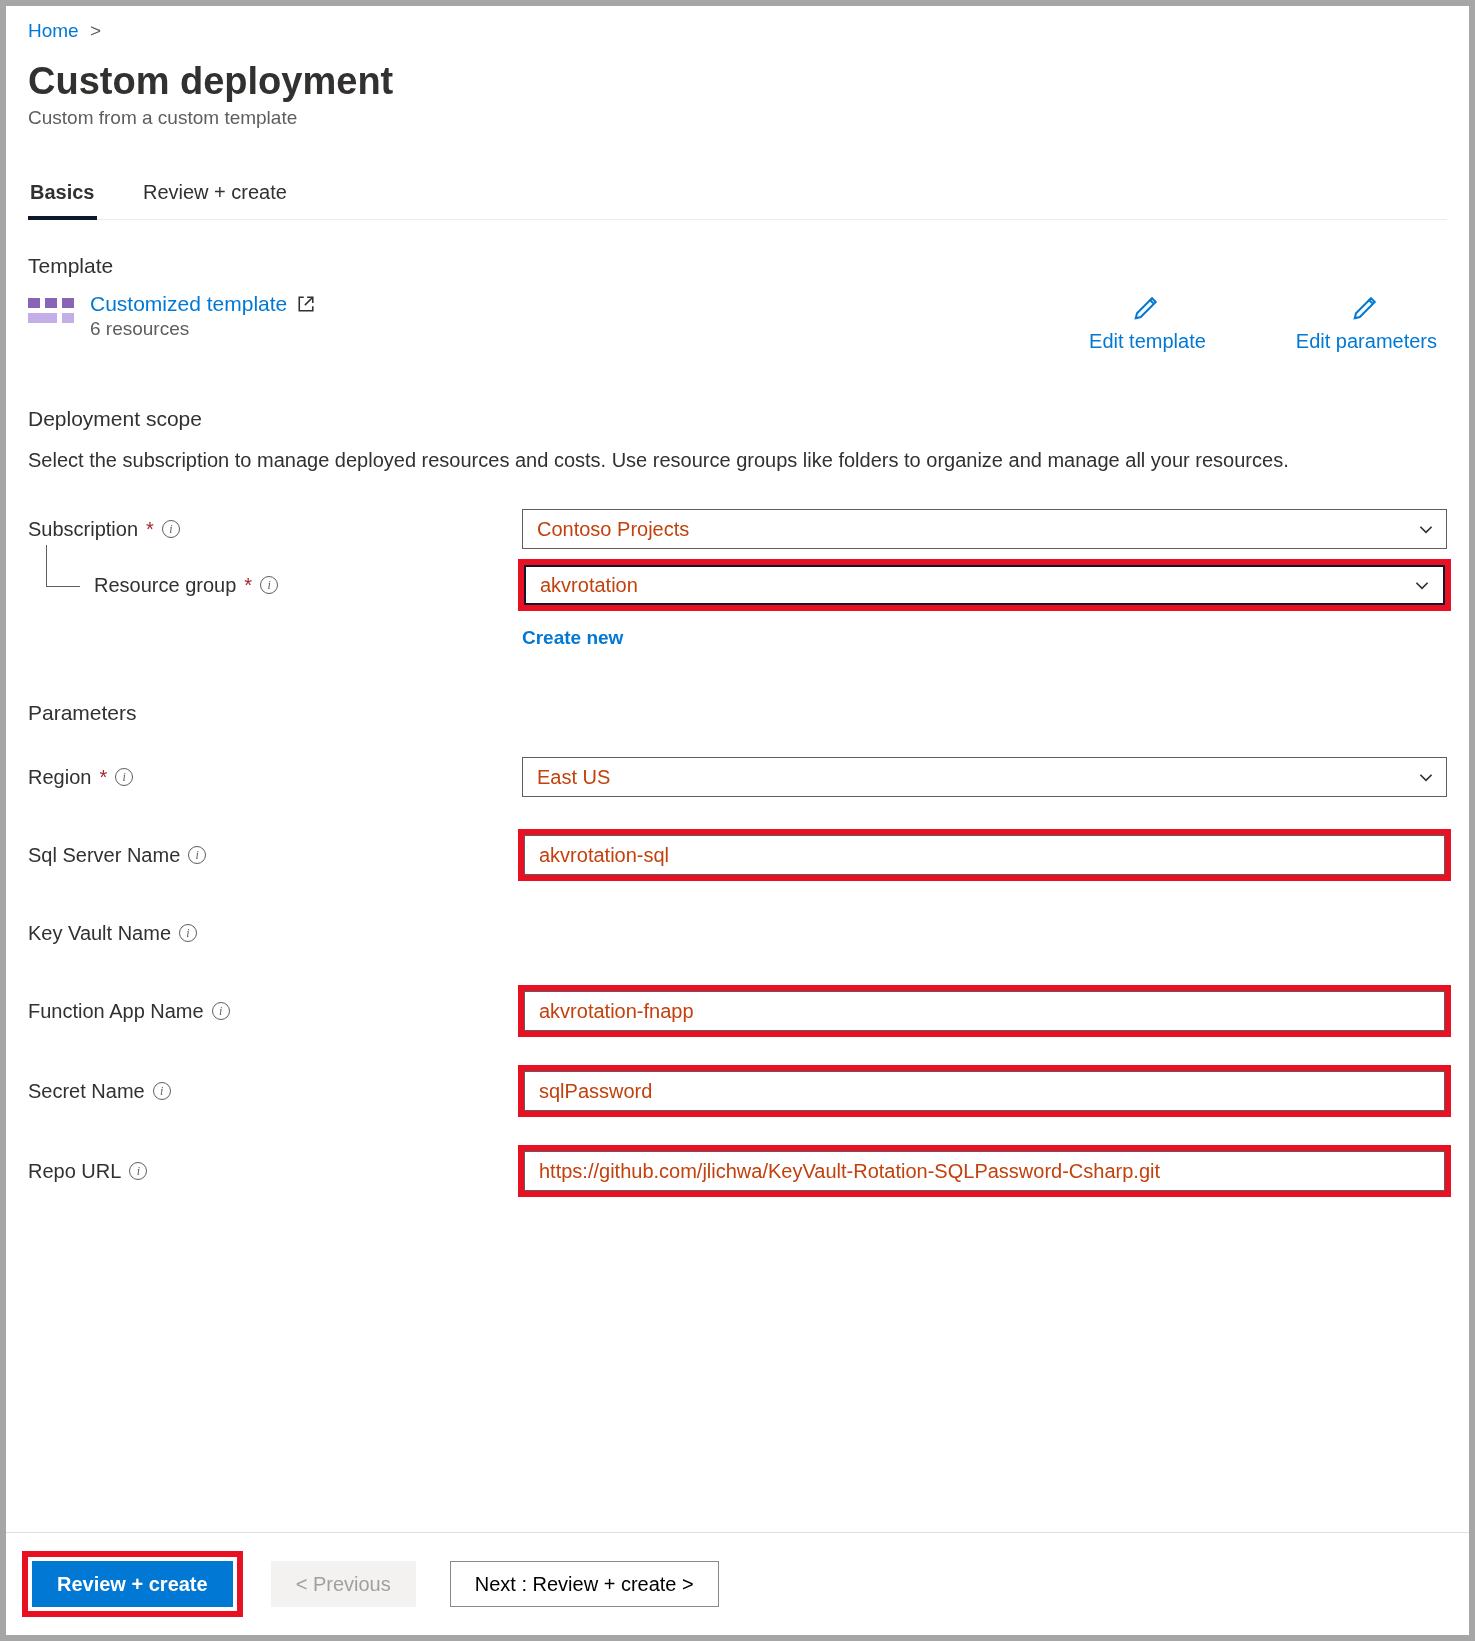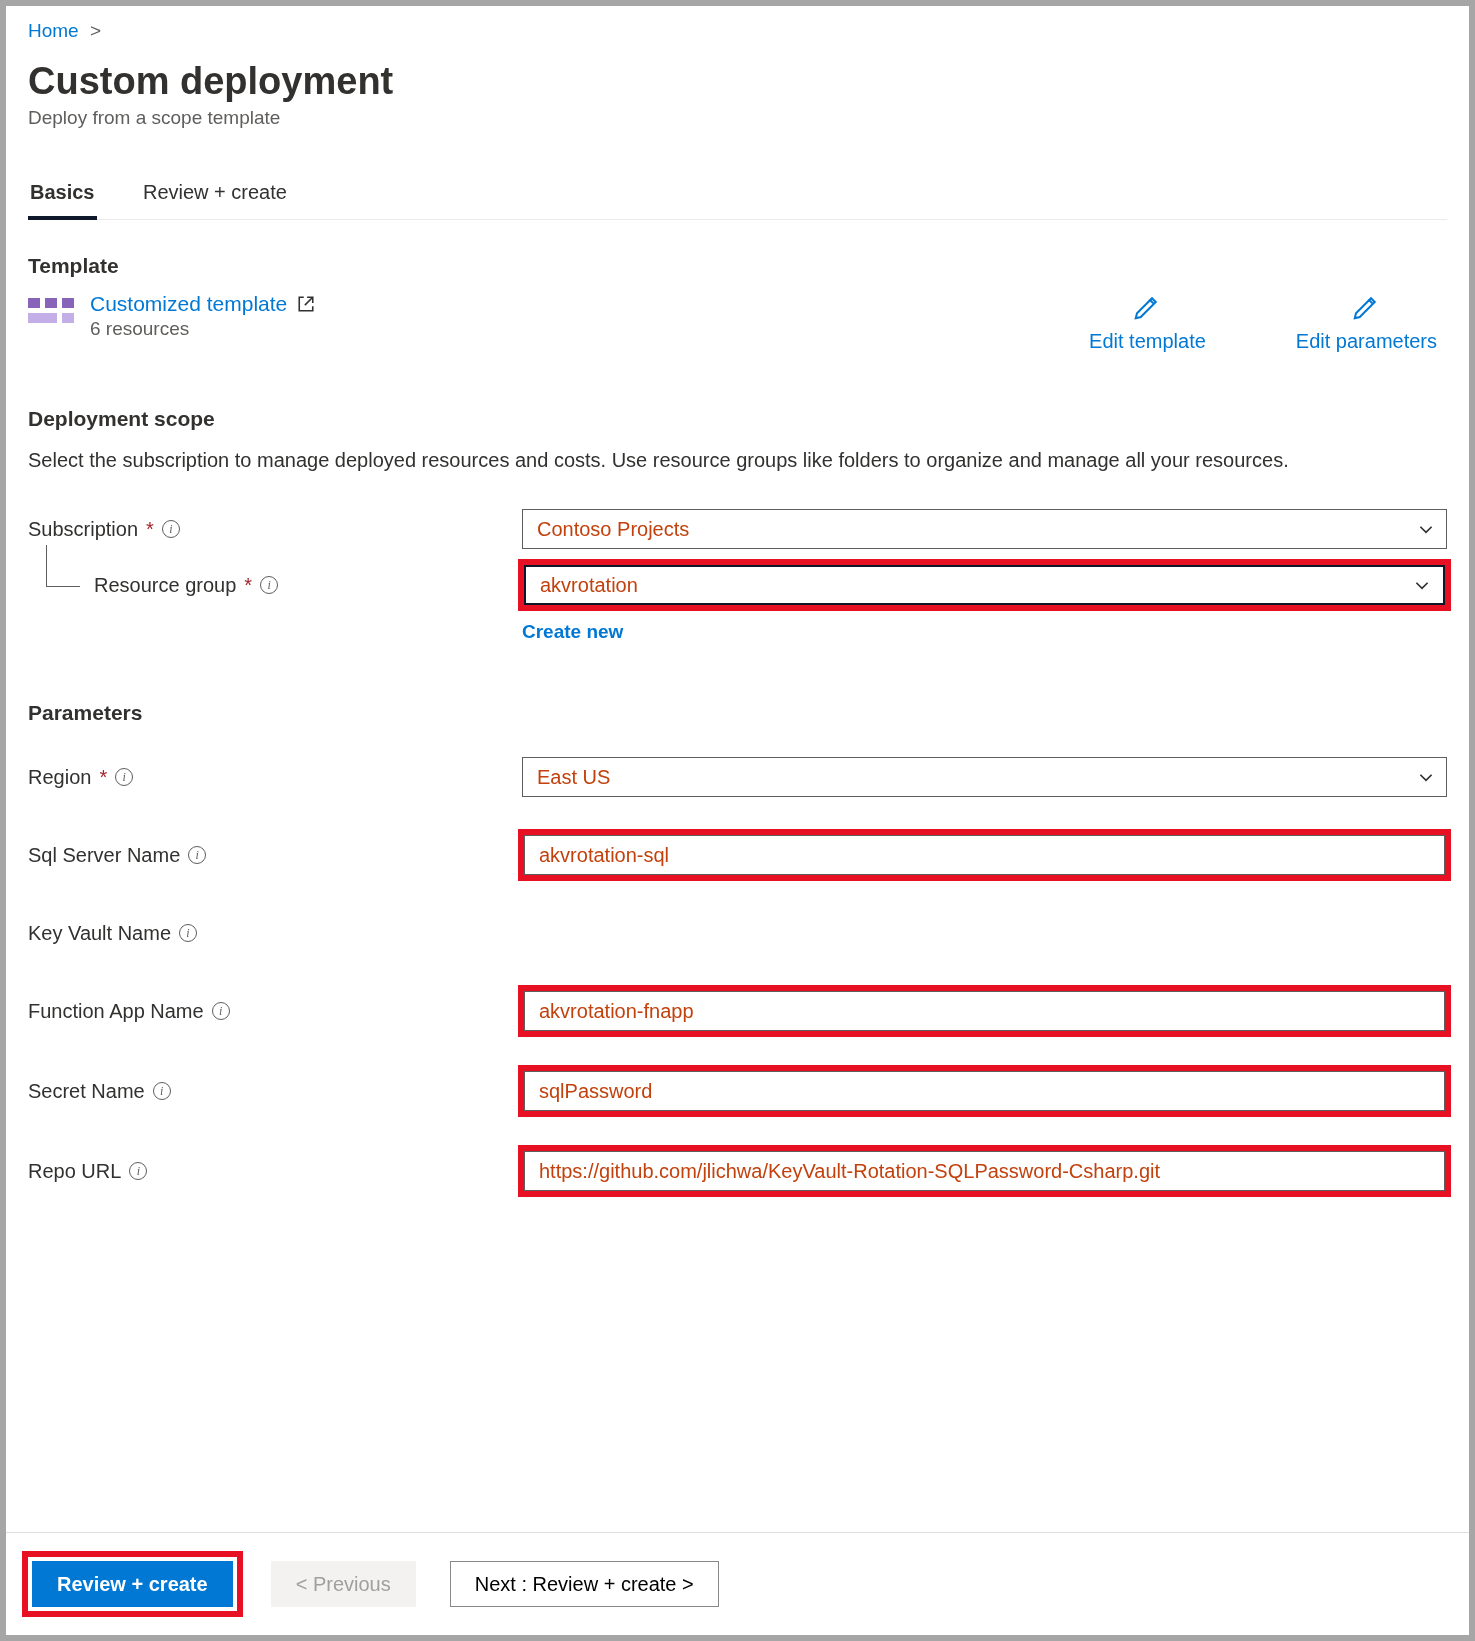--- a/index.html
+++ b/index.html
@@ -37,38 +37,38 @@
     display: inline-block;
     padding: 10px 2px 12px 2px;
     margin-right: 40px;
     font-size: 20px;
     color: #323130;
     cursor: pointer;
   }
   .tab.active { font-weight: 600; border-bottom: 4px solid #0f172a; margin-bottom: -1px; }
   .section-h {
     font-size: 21px;
-    font-weight: 700;
+    font-weight: 400;
     color: #323130;
     margin: 12px 0 14px 0;
   }
   .template-row { display: flex; align-items: flex-start; justify-content: space-between; margin-bottom: 42px; gap: 14px;}
   .template-left { display: flex; gap: 16px; align-items: flex-start; }
   .tpl-icon { width: 46px; height: 38px; display: grid; grid-template-columns: 12px 12px 12px; grid-template-rows: 10px 10px; gap: 5px; align-content: start; margin-top: 6px;}
   .tpl-icon span { background:#8764b8; }
   .tpl-icon span:nth-child(4){ grid-column: 1 / span 2; background:#c4aee8;}
   .tpl-icon span:nth-child(5){ background:#c4aee8;}
   .link { color:#0078d4; text-decoration:none; font-size:21px; cursor:pointer;}
   .extlink svg { vertical-align: -2px; margin-left:4px;}
   .subcount { font-size:19px; color:#605e5c; margin-top:2px;}
   .template-actions { display:flex; gap:90px; align-items:flex-end; padding-right:10px;}
   .action { text-align:center; cursor:pointer; color:#0078d4; font-size:20px;}
   .action svg { display:block; margin:0 auto 8px auto;}
   .desc { font-size: 20px; color:#323130; line-height:1.5; margin-bottom: 34px; max-width: 1320px; }
-  .form-row { display:flex; margin-bottom: 14px; min-height:40px;}
+  .form-row { display:flex; align-items:center; margin-bottom: 14px; min-height:40px;}
   .form-row.indent { padding-left: 66px; position:relative;}
   .branch { position:absolute; left:18px; top:-18px; width:34px; height:42px; border-left:1px solid #605e5c; border-bottom:1px solid #605e5c;}
   .label { width: 494px; font-size:20px; color:#323130; display:flex; align-items:center; gap:8px;}
   .req { color:#a4262c; }
   .info-icon { width:18px; height:18px; border:1px solid #605e5c; border-radius:50%; display:inline-flex; align-items:center; justify-content:center; font-size:12px; color:#605e5c; font-family:Georgia, serif; font-style:italic; cursor:help;}
   .field-wrap { flex:1; position:relative;}
   .select, .input {
     width: 100%;
     height: 40px;
     border: 1px solid #605e5c;
@@ -100,21 +100,21 @@
 </head>
 <body>
 
 <div class="page">
   <div class="breadcrumb">
     <a href="#">Home</a>
     <span class="chev">&gt;</span>
   </div>
 
   <h1 class="title">Custom deployment</h1>
-  <div class="subtitle">Deploy from a scope template</div>
+  <div class="subtitle">Custom from a custom template</div>
 
   <div class="tabs">
     <span class="tab active">Basics</span>
     <span class="tab">Review + create</span>
   </div>
 
   <div class="section-h">Template</div>
 
   <div class="template-row">
     <div class="template-left">

